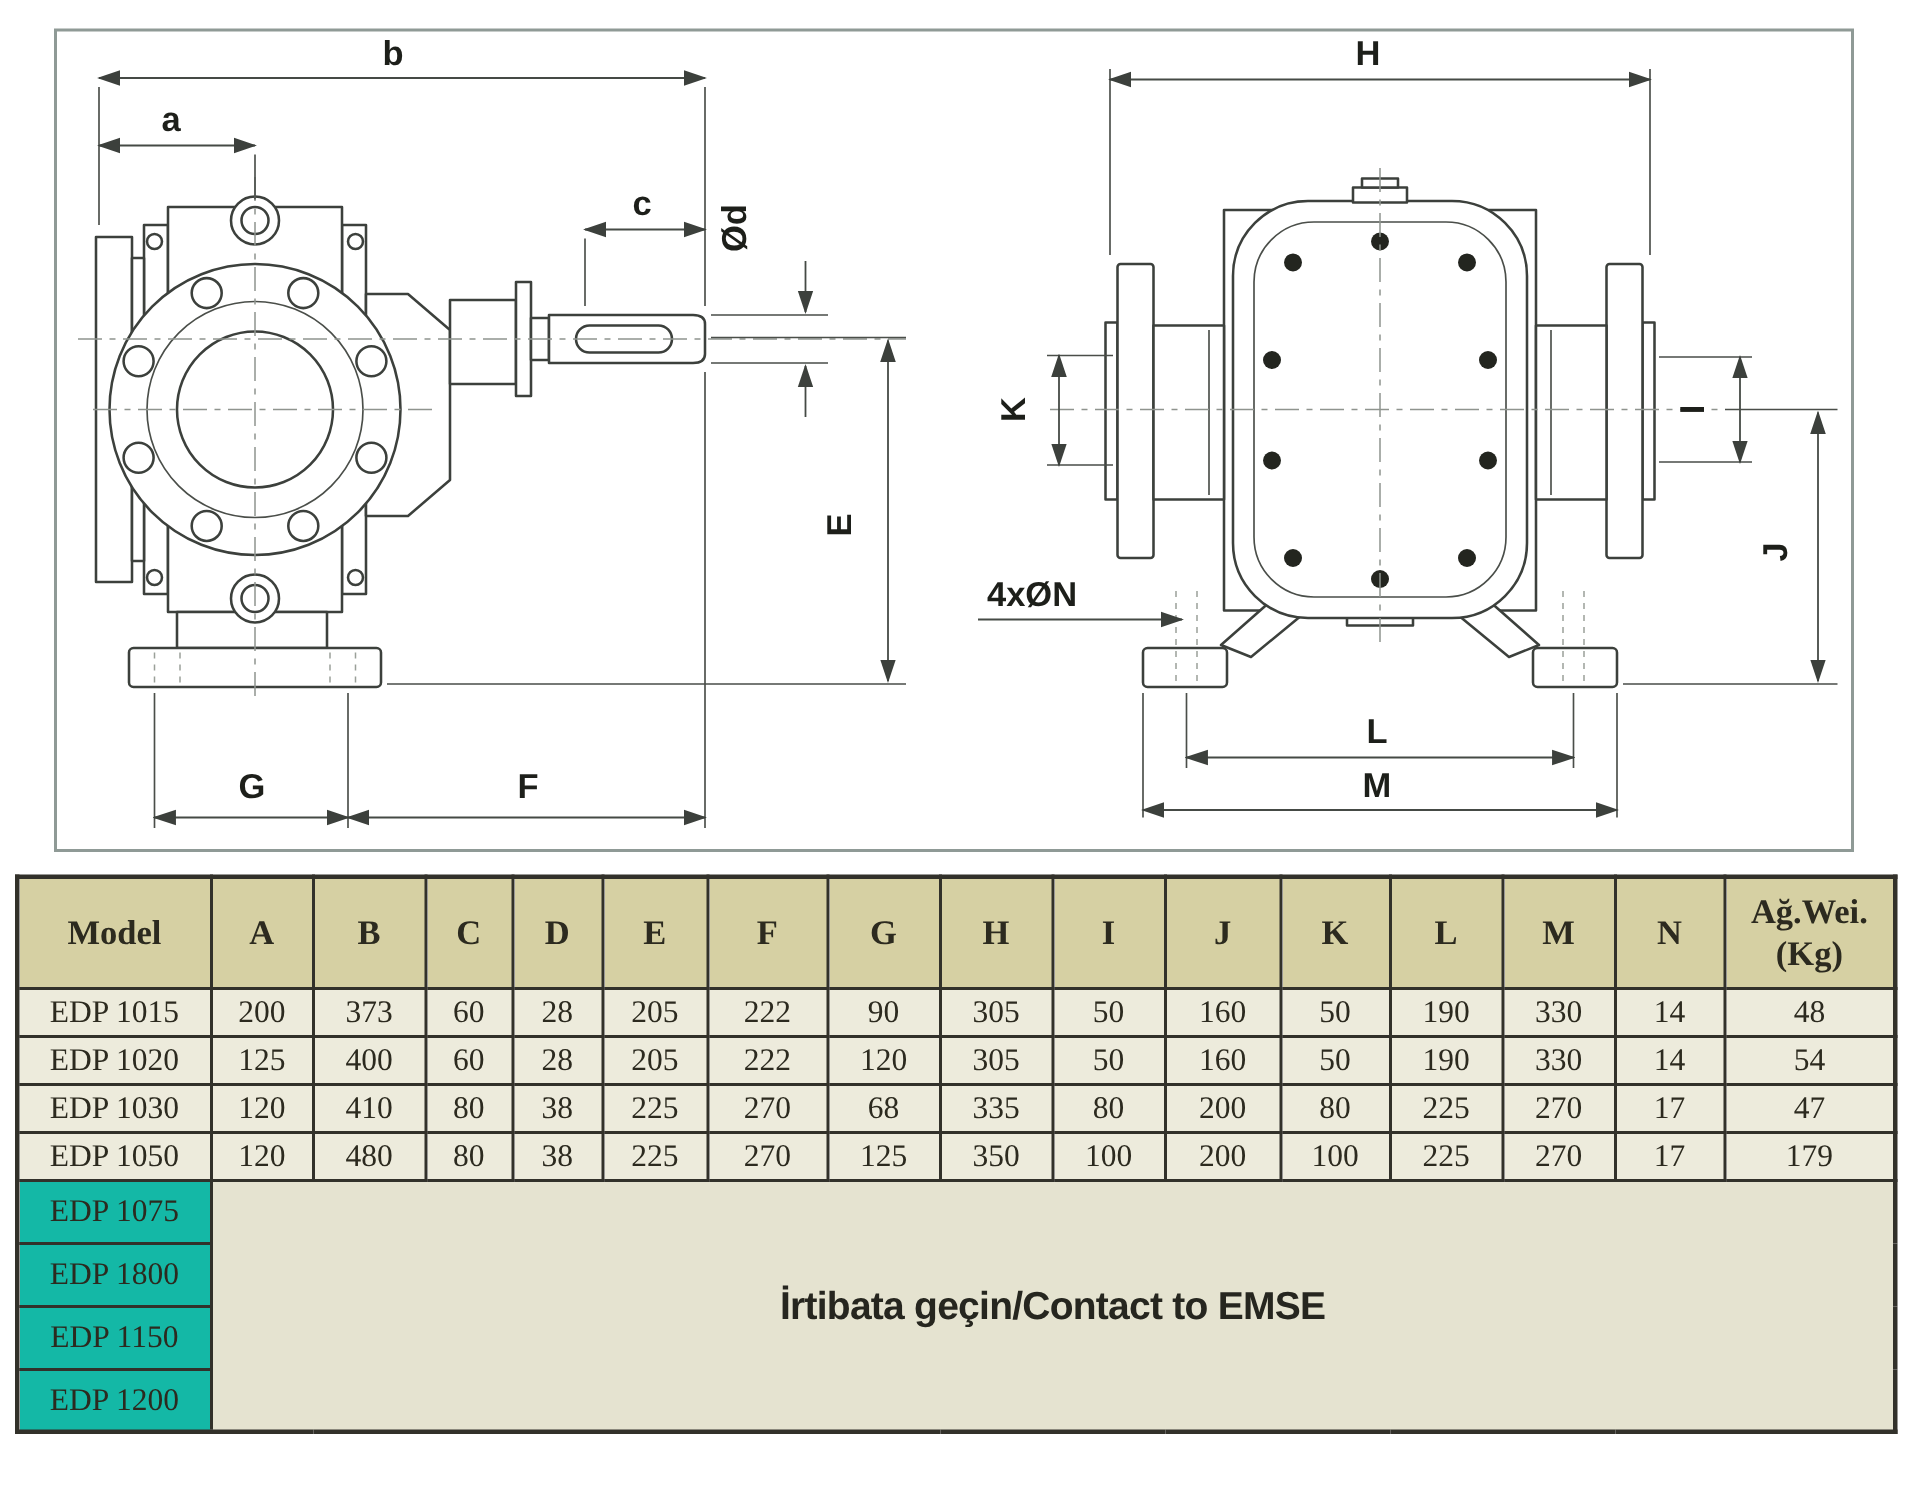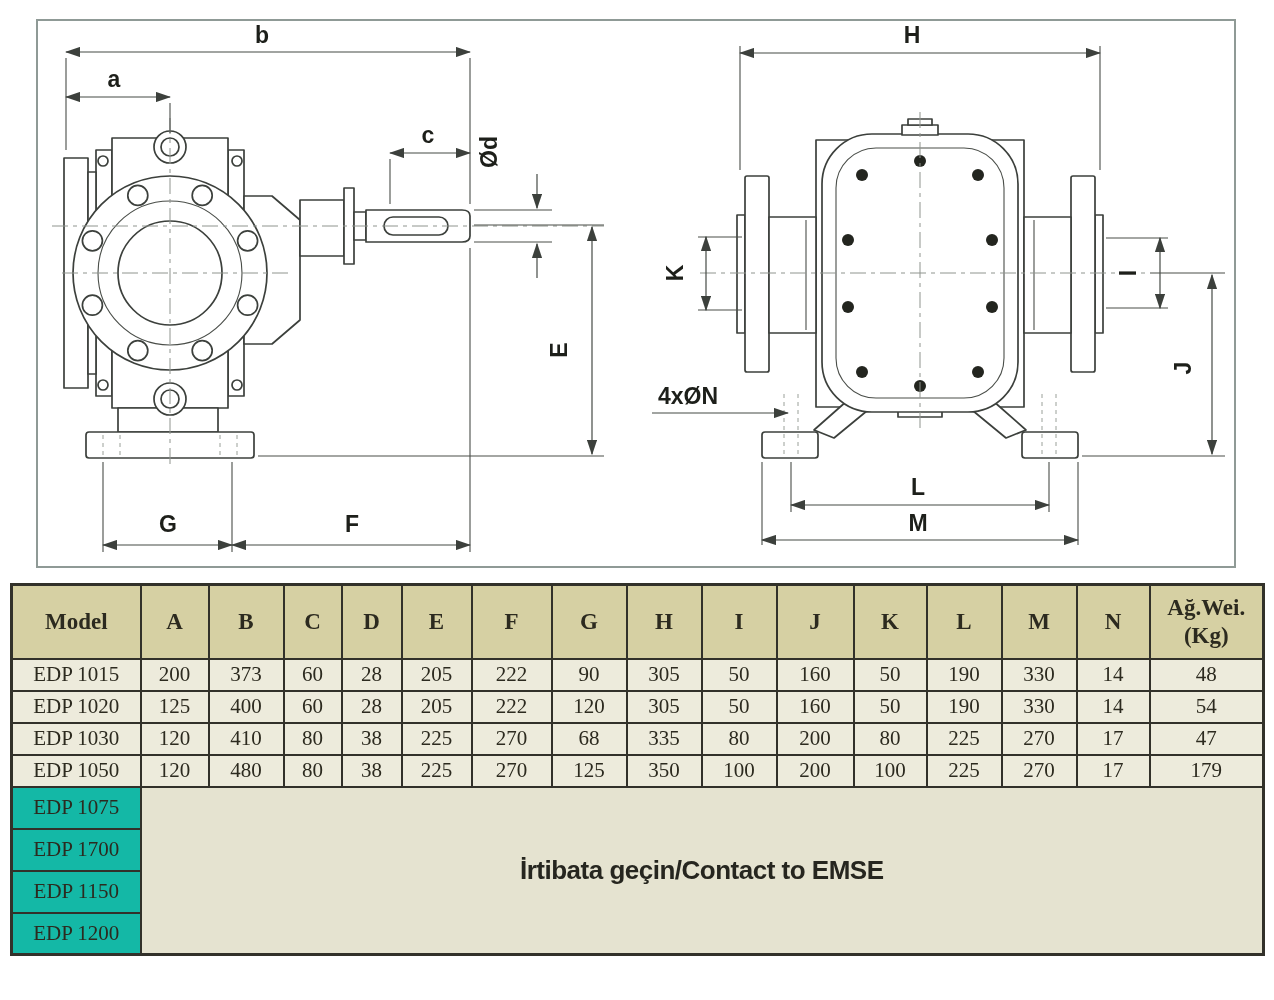--- a/index.html
+++ b/index.html
@@ -325,21 +325,21 @@
       <td>225</td>
       <td>270</td>
       <td>17</td>
       <td>179</td>
     </tr>
     <tr class="contact">
       <td class="model">EDP 1075</td>
       <td class="contact-msg" colspan="15" rowspan="4">İrtibata geçin/Contact to EMSE</td>
     </tr>
     <tr class="contact">
-      <td class="model">EDP 1700</td>
+      <td class="model">EDP 1800</td>
     </tr>
     <tr class="contact">
       <td class="model">EDP 1150</td>
     </tr>
     <tr class="contact">
       <td class="model">EDP 1200</td>
     </tr>
   </tbody>
 </table>
 </div>

